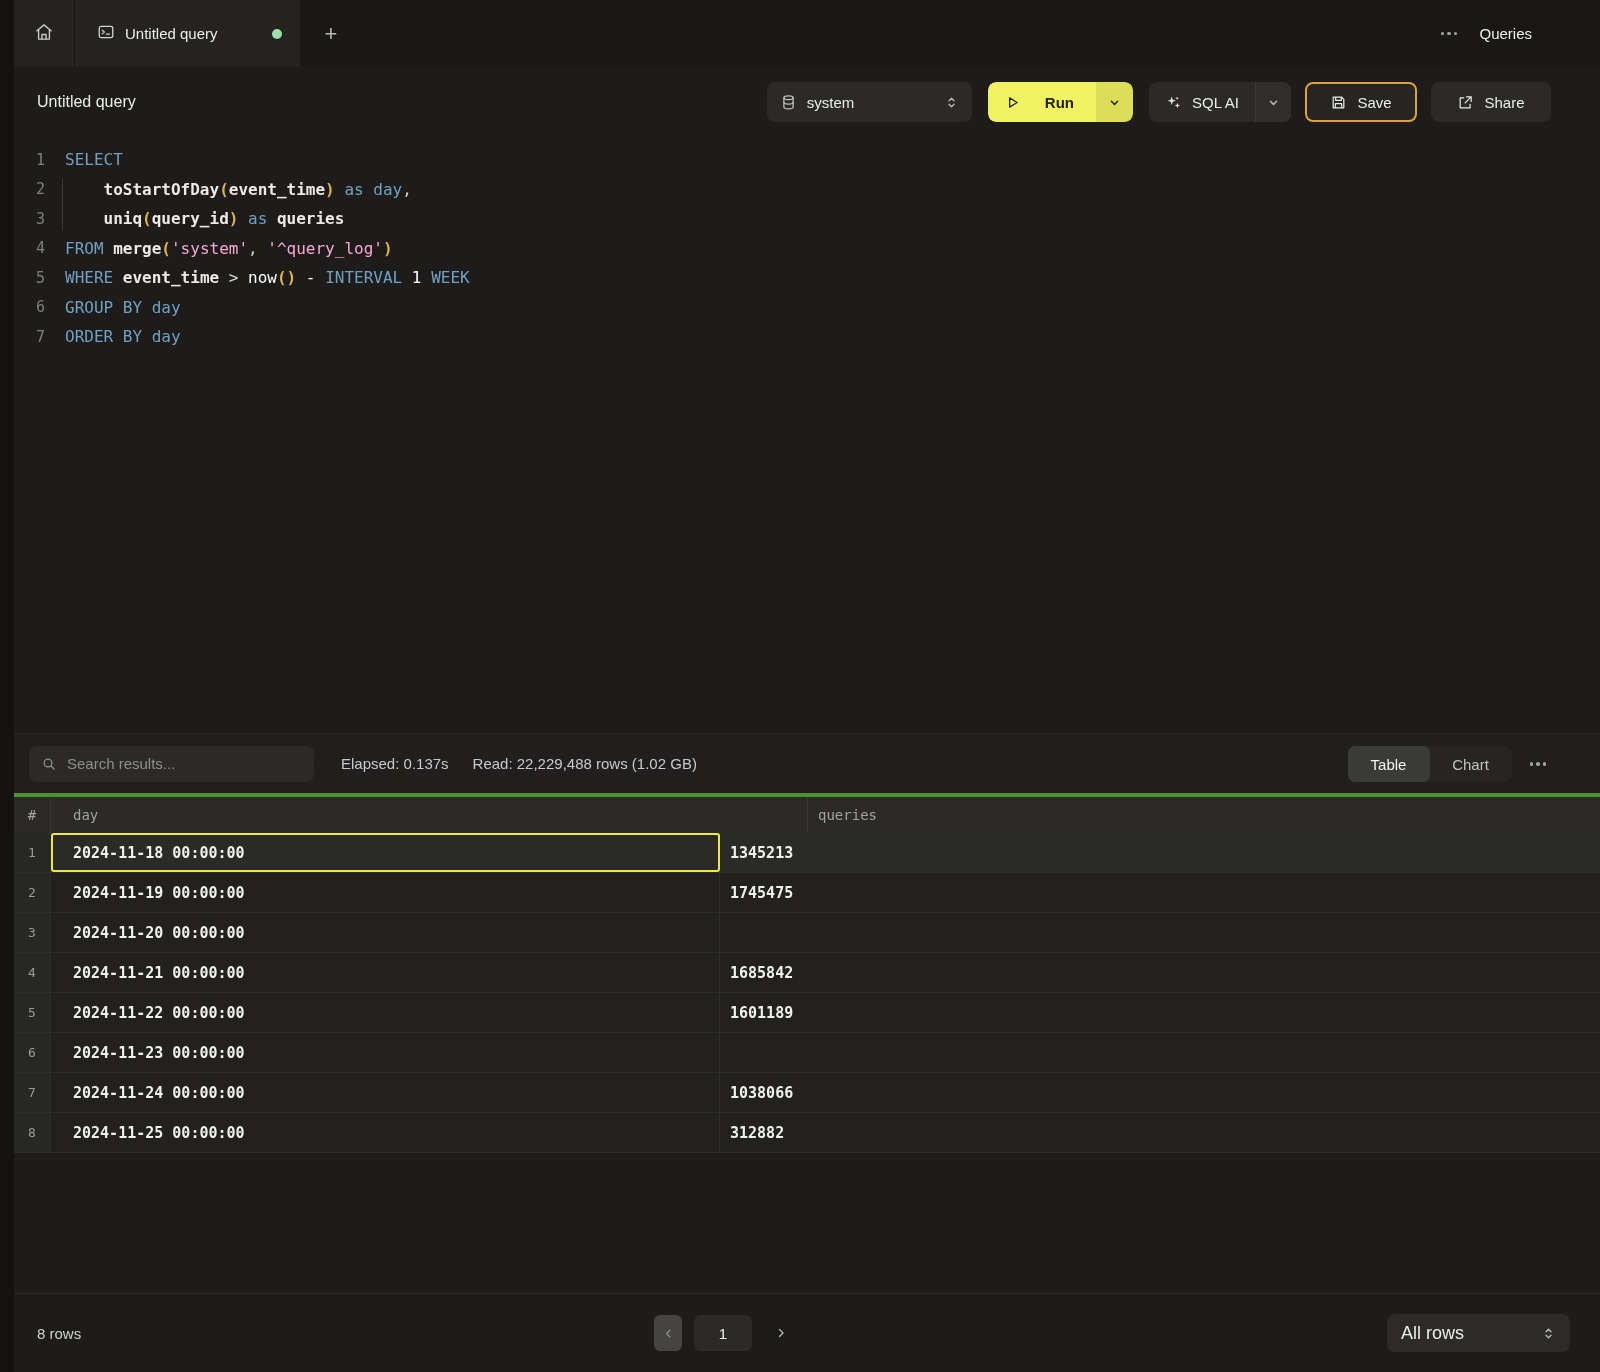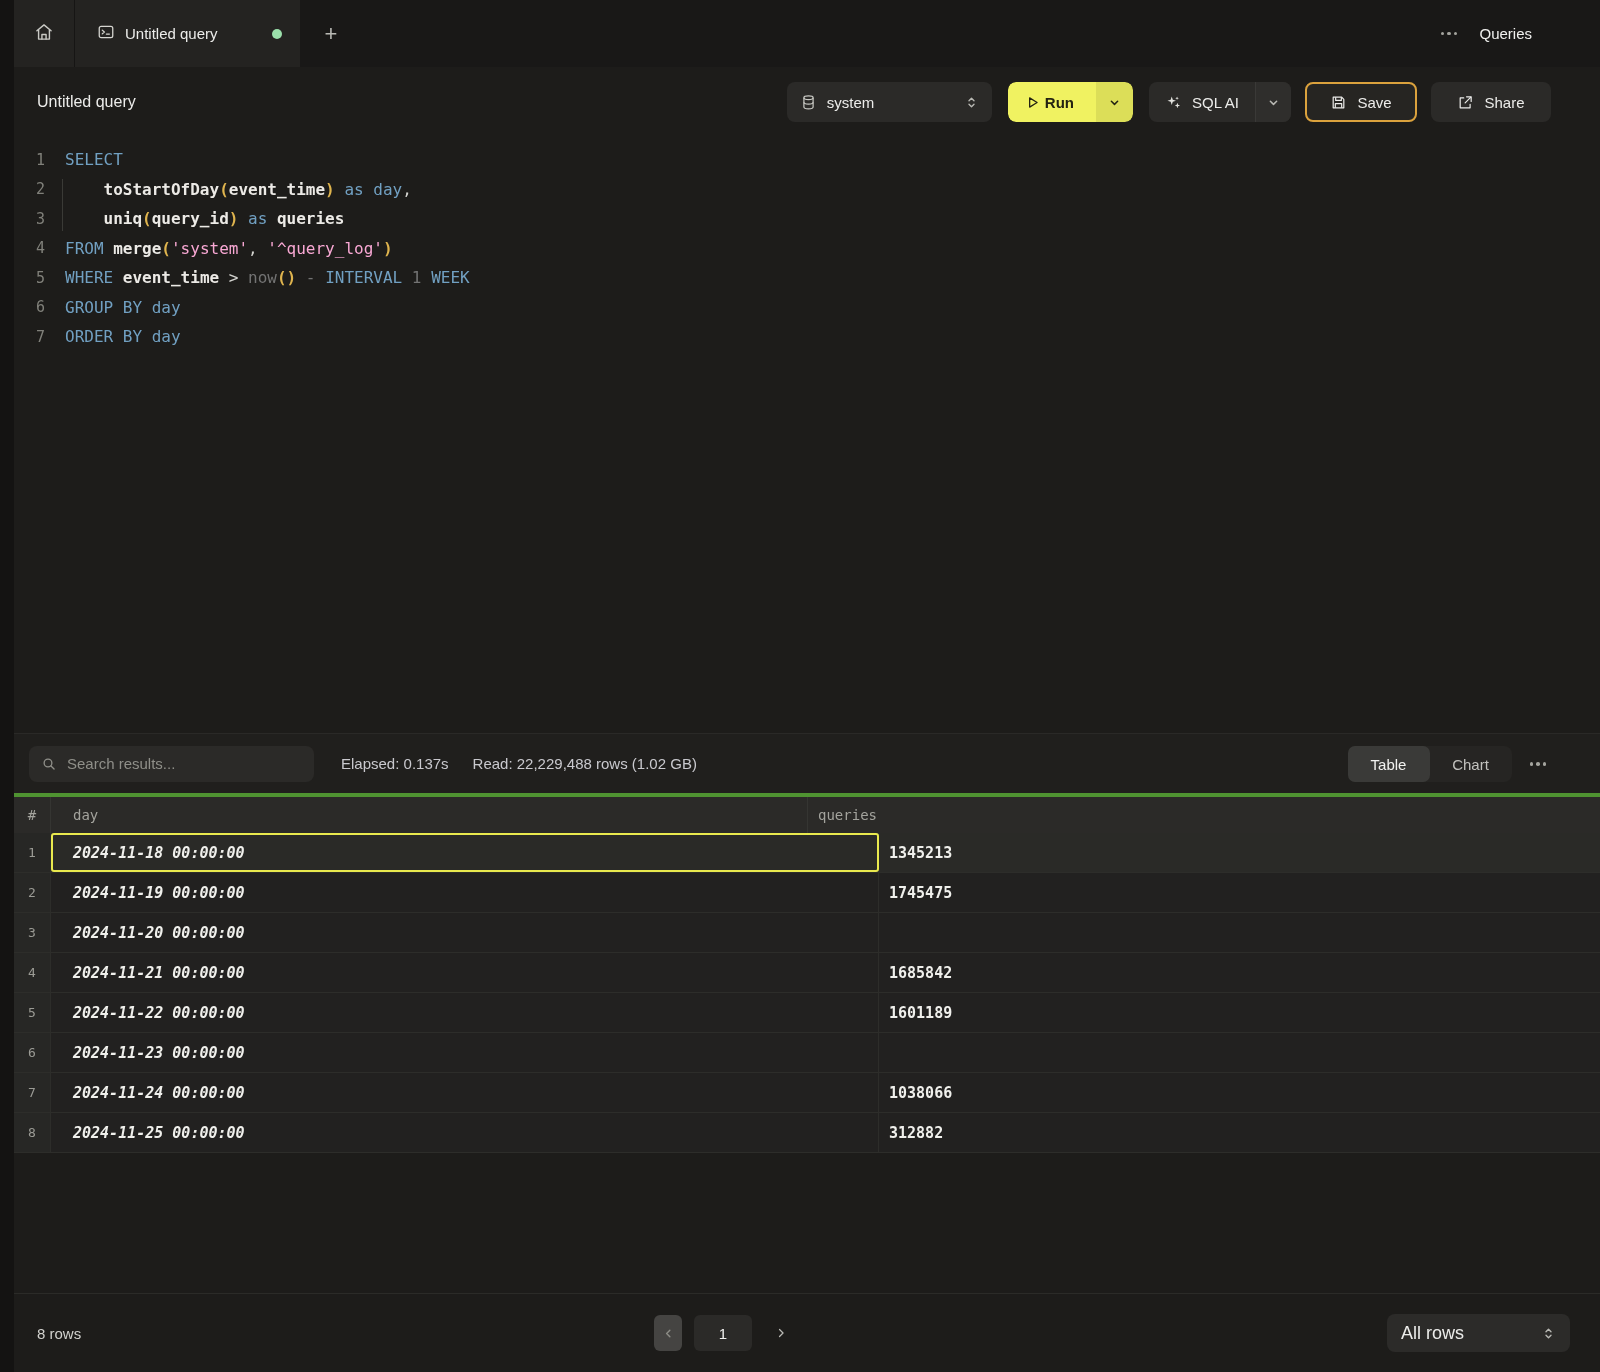--- a/index.html
+++ b/index.html
@@ -30,42 +30,42 @@
   .query-header { height:70px; flex:none; display:flex; align-items:center; padding-left:23px; }
   .page-title { font-size:16px; color:#ececea; }
   .header-actions { margin-left:auto; display:flex; align-items:center; margin-right:49px; }
   .btn { height:40px; border-radius:8px; display:flex; align-items:center; font-size:15px; color:#ececea; cursor:pointer; background:#2b2a28; }
   .btn svg { width:17px; height:17px; }
   .db-select { width:205px; padding:0 13px; gap:10px; margin-right:16px; }
   .db-select .lbl { flex:1; }
   .db-select svg.db { color:#c9c9c4; }
   .db-select svg.ud { width:15px; height:15px; color:#b9b9b4; }
   .run-btn { margin-right:16px; background:transparent; padding:0; overflow:hidden; }
-  .run-main { height:40px; background:#f0f261; color:#232312; display:flex; align-items:center; gap:4px; padding:0 22px 0 16px; font-weight:600; border-radius:8px 0 0 8px; }
+  .run-main { height:40px; background:#f0f261; color:#232312; display:flex; align-items:center; gap:24px; padding:0 22px 0 16px; font-weight:600; border-radius:8px 0 0 8px; }
   .run-main svg { color:#232312; }
   .run-caret { height:40px; width:37px; background:#dcde58; display:flex; align-items:center; justify-content:center; border-radius:0 8px 8px 0; }
   .run-caret svg { width:15px; height:15px; color:#232312; }
   .sqlai-btn { margin-right:14px; padding:0; overflow:hidden; }
   .sqlai-main { display:flex; align-items:center; gap:10px; padding:0 16px; height:40px; }
   .sqlai-main svg { color:#e2e2de; }
   .sqlai-caret { height:40px; width:36px; display:flex; align-items:center; justify-content:center; background:#2f2e2c; border-left:1px solid #3a3937; }
   .sqlai-caret svg { width:15px; height:15px; color:#b9b9b4; }
   .save-btn { width:112px; margin-right:14px; background:#262522; border:2px solid #dba23d; justify-content:center; gap:10px; }
   .share-btn { width:120px; justify-content:center; gap:10px; }
 
   
   .editor { height:596px; flex:none; position:relative; padding-top:8px; font-family:"DejaVu Sans Mono", monospace; font-size:16px; }
   .code-line { display:flex; height:29.5px; align-items:center; }
   .ln { width:31px; text-align:right; color:#80807a; font-size:15px; flex:none; }
   .code { padding-left:20px; white-space:pre; color:#d4d4d0; }
   .tk-kw { color:#71a0c2; }
   .tk-fn { color:#eceae6; font-weight:700; }
   .tk-br { color:#dfb44e; font-weight:700; }
   .tk-str { color:#f9a8d4; }
-  .tk-num { color:#737373; }
+  .tk-num { color:#ffffff; }
   .indent-guide { position:absolute; left:48px; top:42px; width:1px; height:52px; background:#3a3a36; }
 
   
   .results-toolbar { height:60px; flex:none; background:#201f1d; border-top:1px solid #2a2927; display:flex; align-items:center; padding-left:15px; position:relative; }
   .search-box { width:285px; height:36px; background:#2b2a28; border-radius:8px; display:flex; align-items:center; gap:10px; padding:0 12px; }
   .search-box svg { width:16px; height:16px; color:#8f8f89; flex:none; }
   .search-box input { background:transparent; border:none; outline:none; color:#d8d8d4; font-size:15px; font-family:"Liberation Sans", sans-serif; width:100%; }
   .search-box input::placeholder { color:#8f8f89; }
   .stat { font-size:15px; color:#c9c9ce; margin-left:27px; }
   .stat.read { margin-left:24px; }
@@ -78,21 +78,21 @@
   
   .green-bar { height:4px; flex:none; background:#4f9331; }
   .rtable { flex:none; font-family:"DejaVu Sans Mono", monospace; }
   .thead { display:flex; height:36px; background:#2b2a28; color:#a3a39d; font-size:14px; }
   .th-num { width:37px; display:flex; align-items:center; justify-content:center; border-right:1px solid #353532; flex:none; }
   .th-day { width:757px; display:flex; align-items:center; padding-left:22px; border-right:1px solid #353532; flex:none; }
   .th-queries { flex:1; display:flex; align-items:center; padding-left:10px; }
   .trow { display:flex; height:40px; background:#222120; border-bottom:1px solid #2d2d2a; color:#f0f0ec; font-size:15px; font-weight:700; }
   .trow.selected { background:#2a2a27; }
   .td-num { width:37px; background:#272725; display:flex; align-items:center; justify-content:center; color:#9b9b95; font-size:13px; font-weight:400; border-right:1px solid #2d2d2a; flex:none; }
-  .td-day { width:828px; display:flex; align-items:center; padding-left:22px; border-right:1px solid #2d2d2a; flex:none;font-style:italic; }
+  .td-day { width:669px; display:flex; align-items:center; padding-left:22px; border-right:1px solid #2d2d2a; flex:none; }
   .trow.selected .td-day { border:2px solid #e9e94e; border-radius:3px; padding-left:20px; }
   .td-queries { flex:1; display:flex; align-items:center; padding-left:10px; }
 
   .table-filler { flex:1; background:#1d1c1a; }
 
   
   .footer { height:79px; flex:none; border-top:1px solid #2b2b28; position:relative; display:flex; align-items:center; }
   .rowcount { margin-left:23px; font-size:15px; color:#d2d2ce; }
   .pagination { position:absolute; left:640px; display:flex; align-items:center; }
   .pg-prev { width:28px; height:36px; background:#454442; border-radius:6px; display:flex; align-items:center; justify-content:center; cursor:pointer; }

